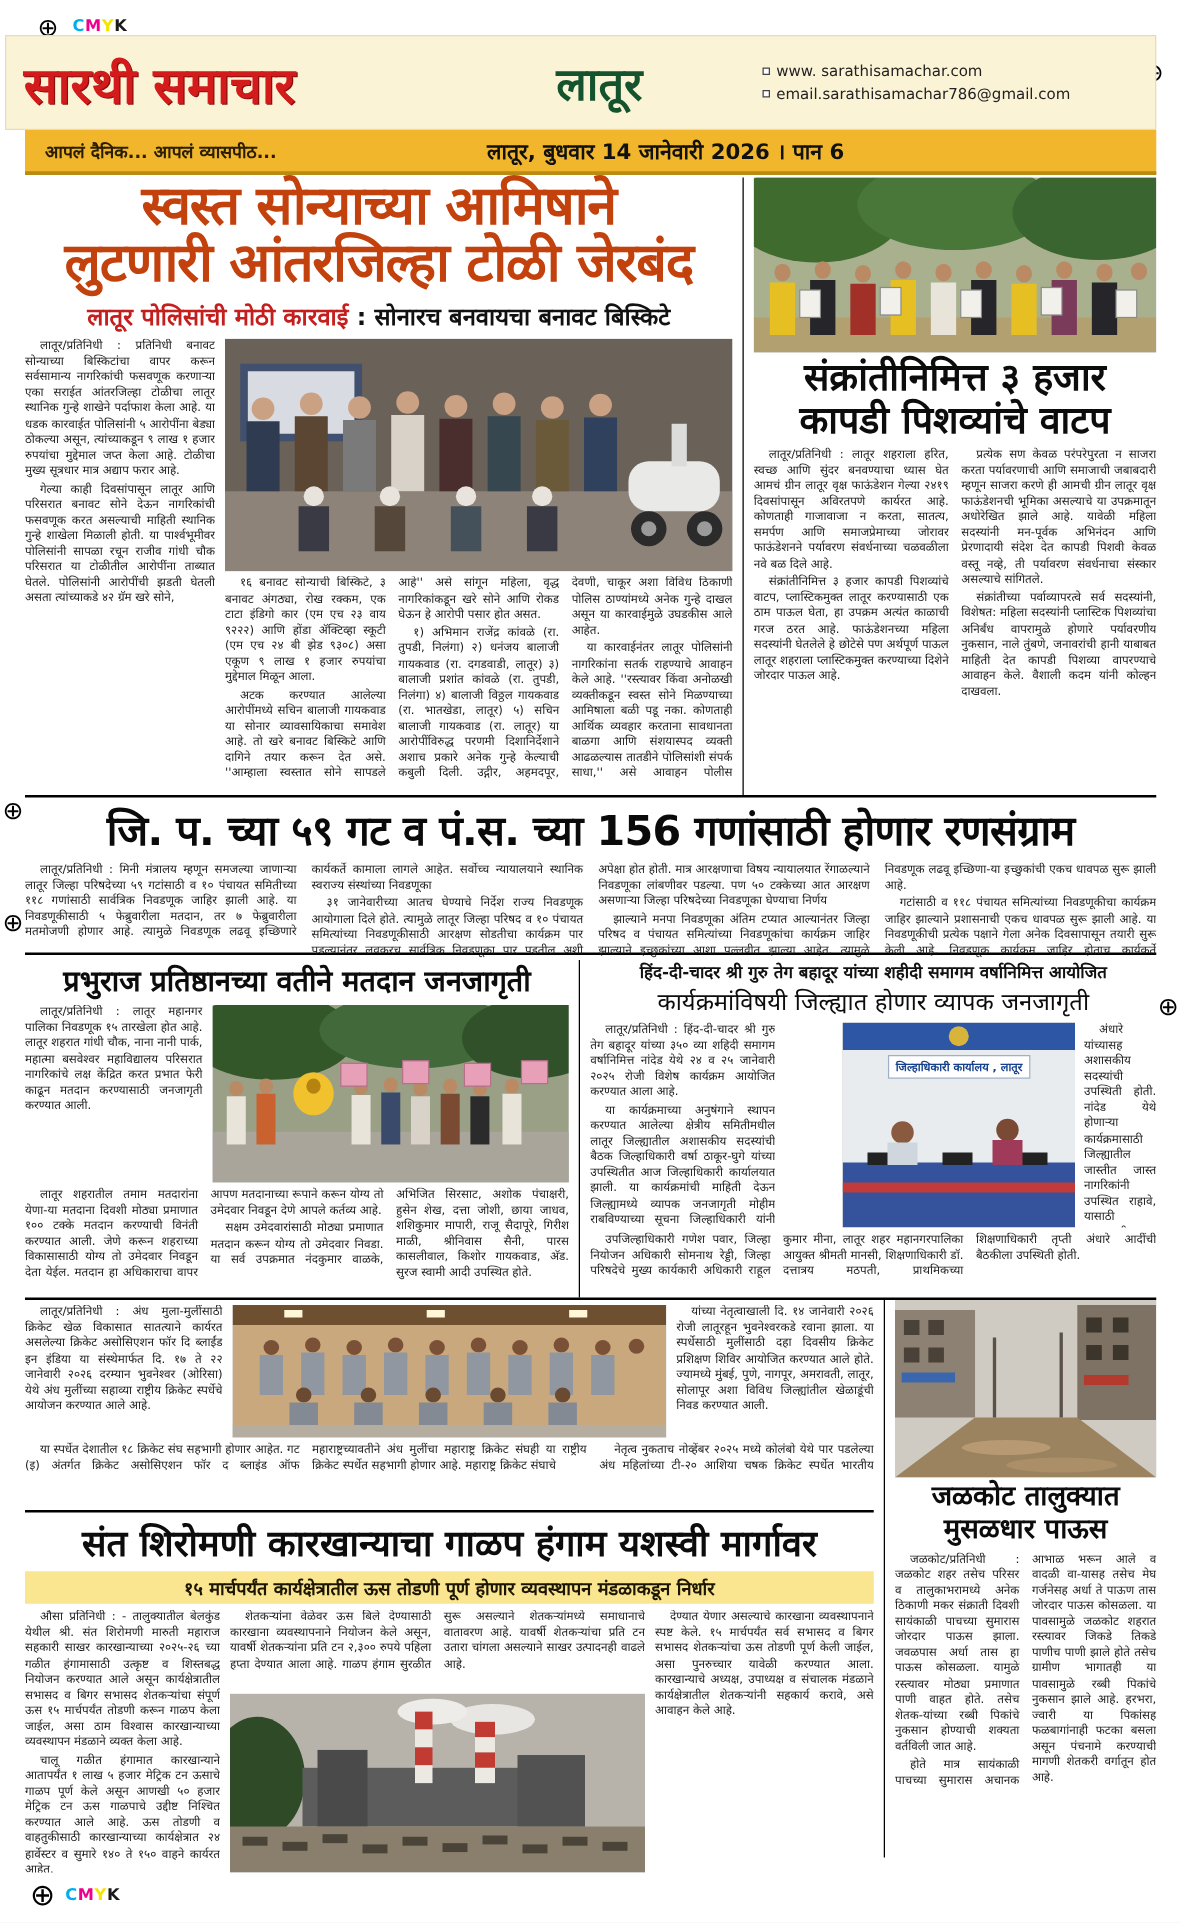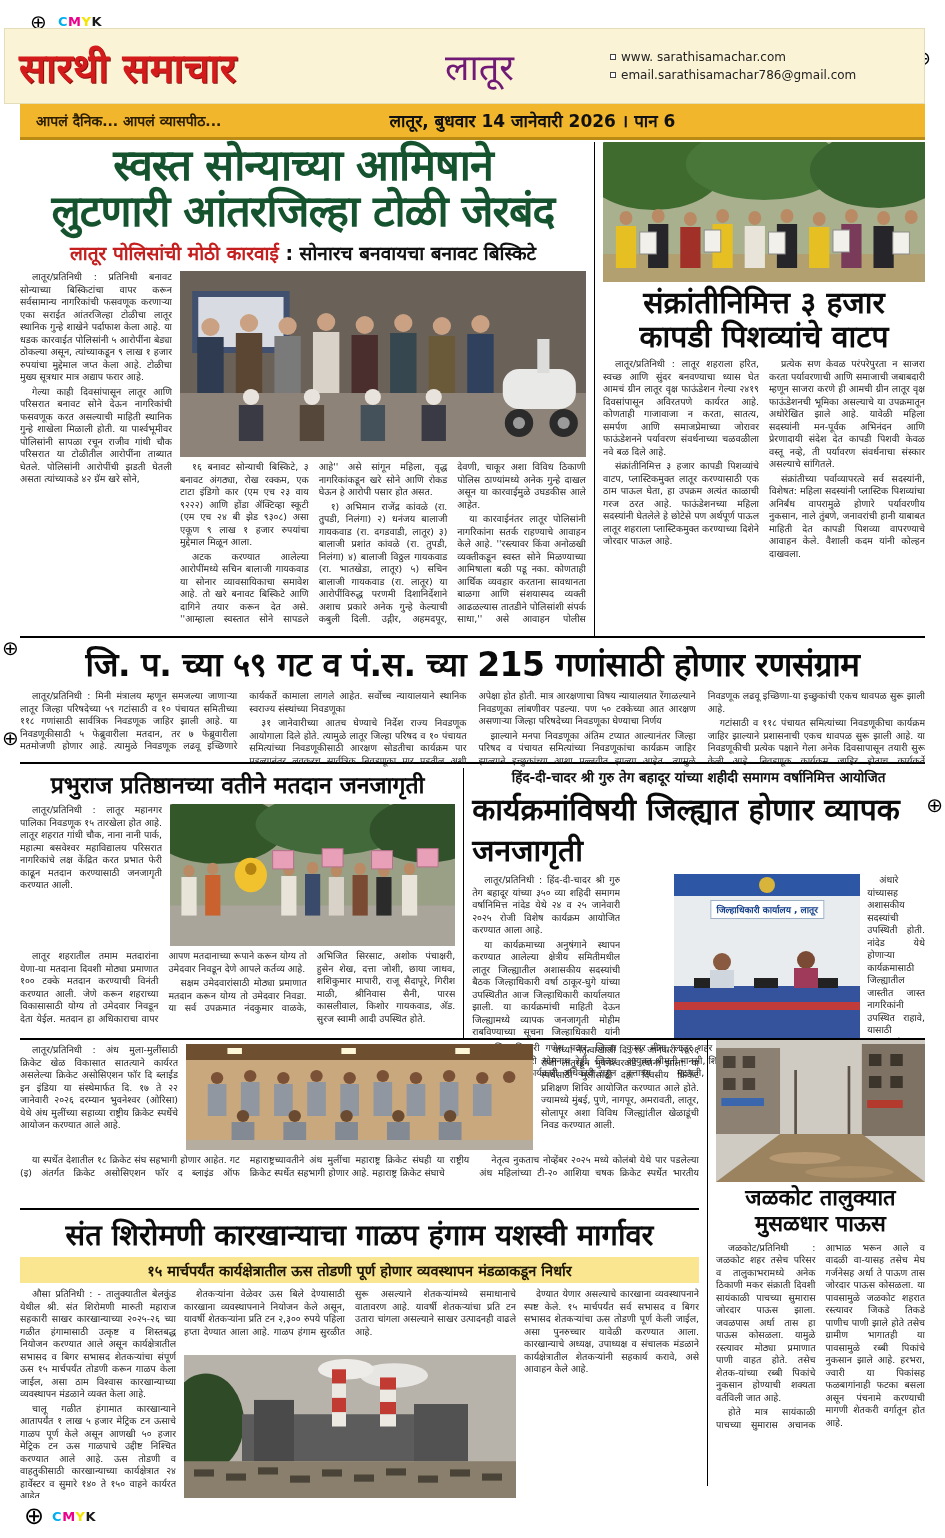--- a/index.html
+++ b/index.html
@@ -7,21 +7,21 @@
   .page { position:relative; width:945px; height:1538px; margin:0 auto; background:#ffffff; overflow:hidden; color:#111; }
 
   
   .regmark { position:absolute; font-size:20px; color:#000; line-height:1; }
   .cmyk { position:absolute; font-size:13px; font-weight:bold; letter-spacing:0.5px; }
   .cmyk .c{color:#00aeef}.cmyk .m{color:#ec008c}.cmyk .y{color:#f5e400}.cmyk .k{color:#1a1a1a}
 
   
   .masthead { position:absolute; top:28px; left:4px; right:20px; height:76px; background:#fbf3d6; border:1px solid #e5dcb8; display:flex; align-items:center; padding:0 14px; }
   .paper-title { font-size:40px; font-weight:bold; color:#d41b1b; text-shadow:1px 1px 0 #8a0f0f; width:330px; }
-  .edition-city { flex:1; text-align:center; font-size:36px; font-weight:normal; color:#701a75; }
+  .edition-city { flex:1; text-align:center; font-size:36px; font-weight:bold; color:#14532d; }
   .contact { width:300px; font-size:12px; color:#222; line-height:1.5; }
   .contact .row { display:flex; align-items:center; gap:5px; }
   .sq { display:inline-block; width:6px; height:6px; border:1px solid #444; background:#fff; }
 
   .yellow-band { position:absolute; top:104px; left:20px; right:20px; height:36px; background:#f1b62c; border-bottom:3px solid #b98a14; display:flex; align-items:center; padding:0 16px; }
   .tagline { width:300px; font-weight:bold; font-size:14px; color:#2b1d00; }
   .dateline { flex:1; text-align:center; font-weight:bold; font-size:17px; color:#111; }
   .band-right { width:180px; }
 
   
@@ -31,21 +31,21 @@
   .cols2 { column-count:2; column-gap:10px; }
   .cols3 { column-count:3; column-gap:10px; }
   .cols4 { column-count:4; column-gap:12px; }
   .photo { position:relative; background:#ccc; overflow:hidden; }
   .photo svg { display:block; width:100%; height:100%; }
 
   
   .art1 { display:flex; height:494px; }
   .art1-left { width:575px; padding-right:8px; border-right:1px solid #000; }
   .art1-right { flex:1; padding-left:8px; }
-  .h-main { text-align:center; font-weight:bold; font-size:43px; line-height:1.07; color:#14532d; letter-spacing:-1px; }
+  .h-main { text-align:center; font-weight:bold; font-size:43px; line-height:1.07; color:#c2410c; letter-spacing:-1px; }
   .sub-main { text-align:center; font-size:19px; font-weight:bold; margin:6px 0 5px; }
   .sub-main .red { color:#c41e1e; }
   .art1-body { display:flex; gap:8px; height:362px; }
   .art1-c1 { width:152px; height:100%; }
   .art1-rt { flex:1; display:flex; flex-direction:column; }
   .gang-photo { height:186px; margin-bottom:4px; }
   .art1-under { height:168px; }
 
   .bags-photo { height:140px; margin-bottom:4px; }
   .h-right { text-align:center; font-weight:bold; font-size:30px; line-height:1.12; color:#0c0c0c; margin-bottom:5px; }
@@ -59,21 +59,21 @@
   
   .row3 { display:flex; height:276px; border-bottom:2px solid #000; padding-top:4px; }
   .r3-left { width:458px; padding-right:8px; border-right:1px solid #000; }
   .r3-right { flex:1; padding-left:8px; }
   .h-med { text-align:center; font-weight:bold; font-size:23px; color:#0c0c0c; margin-bottom:4px; }
   .voting-row { display:flex; gap:8px; height:142px; margin-bottom:4px; }
   .voting-c1 { width:142px; }
   .voting-photo { flex:1; }
   .voting-under { height:92px; }
   .kicker { text-align:center; font-weight:bold; font-size:13.5px; margin-bottom:2px; }
-  .h-med2 { font-weight:bold; font-size:30px; color:#0c0c0c; margin-bottom:4px; }
+  .h-med2 { text-align:center; font-weight:normal; font-size:19px; color:#0c0c0c; margin-bottom:4px; }
   .hind-row { display:flex; gap:7px; height:164px; margin-bottom:4px; }
   .hind-c { width:148px; }
   .hind-photo { width:186px;margin-left:47px; }
   .hind-c2 { flex:1; }
   .hind-under { height:42px; }
   .office-sign { position:absolute; top:26px; left:50%; transform:translateX(-50%); background:#fff; border:1px solid #9db0c5; color:#16418c; font-weight:bold; font-size:9px; padding:2px 5px; white-space:nowrap; }
 
   
   .row45 { display:flex; height:446px; }
   .r45-left { width:688px; padding-right:8px; border-right:1px solid #000; }
@@ -251,21 +251,21 @@
         <div class="bags-body body-txt cols2">
           <p>लातूर/प्रतिनिधी : लातूर शहराला हरित, स्वच्छ आणि सुंदर बनवण्याचा ध्यास घेत आमचं ग्रीन लातूर वृक्ष फाऊंडेशन गेल्या २४१९ दिवसांपासून अविरतपणे कार्यरत आहे. कोणताही गाजावाजा न करता, सातत्य, समर्पण आणि समाजप्रेमाच्या जोरावर फाऊंडेशनने पर्यावरण संवर्धनाच्या चळवळीला नवे बळ दिले आहे.</p>
           <p>संक्रांतीनिमित्त ३ हजार कापडी पिशव्यांचे वाटप, प्लास्टिकमुक्त लातूर करण्यासाठी एक ठाम पाऊल घेता, हा उपक्रम अत्यंत काळाची गरज ठरत आहे. फाऊंडेशनच्या महिला सदस्यांनी घेतलेले हे छोटेसे पण अर्थपूर्ण पाऊल लातूर शहराला प्लास्टिकमुक्त करण्याच्या दिशेने जोरदार पाऊल आहे.</p>
           <p>प्रत्येक सण केवळ परंपरेपुरता न साजरा करता पर्यावरणाची आणि समाजाची जबाबदारी म्हणून साजरा करणे ही आमची ग्रीन लातूर वृक्ष फाऊंडेशनची भूमिका असल्याचे या उपक्रमातून अधोरेखित झाले आहे. यावेळी महिला सदस्यांनी मन-पूर्वक अभिनंदन आणि प्रेरणादायी संदेश देत कापडी पिशवी केवळ वस्तू नव्हे, ती पर्यावरण संवर्धनाचा संस्कार असल्याचे सांगितले.</p>
           <p>संक्रांतीच्या पर्वाव्यापरत्वे सर्व सदस्यांनी, विशेषत: महिला सदस्यांनी प्लास्टिक पिशव्यांचा अनिर्बंध वापरामुळे होणारे पर्यावरणीय नुकसान, नाले तुंबणे, जनावरांची हानी याबाबत माहिती देत कापडी पिशव्या वापरण्याचे आवाहन केले. वैशाली कदम यांनी कोल्हन दाखवला.</p>
         </div>
       </div>
     </section>
 
     <section class="election">
-      <div class="h-band">जि. प. च्या ५९ गट व पं.स. च्या 215 गणांसाठी होणार रणसंग्राम</div>
+      <div class="h-band">जि. प. च्या ५९ गट व पं.स. च्या 156 गणांसाठी होणार रणसंग्राम</div>
       <div class="election-body body-txt cols4">
         <p>लातूर/प्रतिनिधी : मिनी मंत्रालय म्हणून समजल्या जाणाऱ्या लातूर जिल्हा परिषदेच्या ५९ गटांसाठी व १० पंचायत समितीच्या ११८ गणांसाठी सार्वत्रिक निवडणूक जाहिर झाली आहे. या निवडणूकीसाठी ५ फेब्रुवारीला मतदान, तर ७ फेब्रुवारीला मतमोजणी होणार आहे. त्यामुळे निवडणूक लढवू इच्छिणारे कार्यकर्ते कामाला लागले आहेत. सर्वोच्च न्यायालयाने स्थानिक स्वराज्य संस्थांच्या निवडणूका</p>
         <p>३१ जानेवारीच्या आतच घेण्याचे निर्देश राज्य निवडणूक आयोगाला दिले होते. त्यामुळे लातूर जिल्हा परिषद व १० पंचायत समित्यांच्या निवडणूकीसाठी आरक्षण सोडतीचा कार्यक्रम पार पडल्यानंतर लवकरच सार्वत्रिक निवडणूका पार पडतील अशी अपेक्षा होत होती. मात्र आरक्षणाचा विषय न्यायालयात रेंगाळल्याने निवडणूका लांबणीवर पडल्या. पण ५० टक्केच्या आत आरक्षण असणाऱ्या जिल्हा परिषदेच्या निवडणूका घेण्याचा निर्णय</p>
         <p>झाल्याने मनपा निवडणूका अंतिम टप्यात आल्यानंतर जिल्हा परिषद व पंचायत समित्यांच्या निवडणूकांचा कार्यक्रम जाहिर झाल्याने इच्छुकांच्या आशा पल्लवीत झाल्या आहेत. त्यामुळे निवडणूक लढवू इच्छिणा-या इच्छुकांची एकच धावपळ सुरू झाली आहे.</p>
         <p>गटांसाठी व ११८ पंचायत समित्यांच्या निवडणूकीचा कार्यक्रम जाहिर झाल्याने प्रशासनाची एकच धावपळ सुरू झाली आहे. या निवडणूकीची प्रत्येक पक्षाने गेला अनेक दिवसापासून तयारी सुरू केली आहे. निवडणूक कार्यक्रम जाहिर होताच कार्यकर्ते तिकिटाच्या घेऊन नेत्यांच्या गाठीभेटी घेत आहेत. त्यामुळे इच्छुकांची गर्दी पहावयास मिळत आहे. ग्रामीण भागात निवडणूकीचे वारे जोरात वाहू लागले आहे.</p>
       </div>
     </section>
 
     <section class="row3">
       <div class="r3-left">

